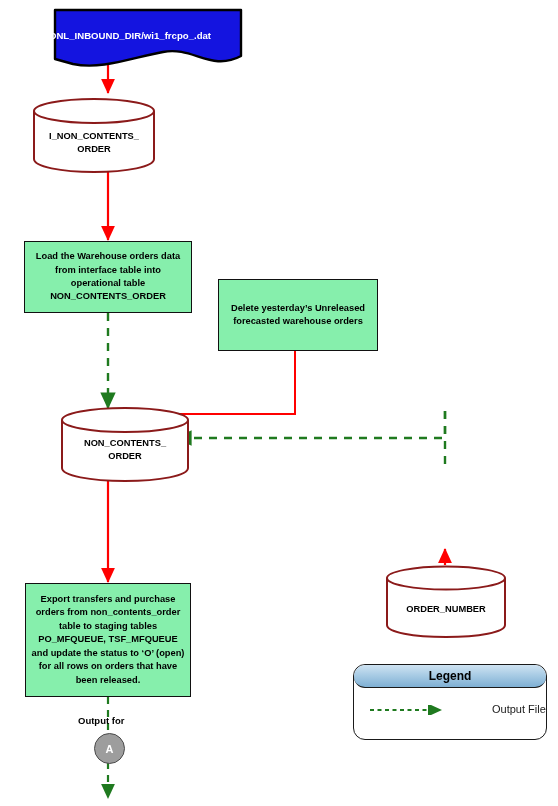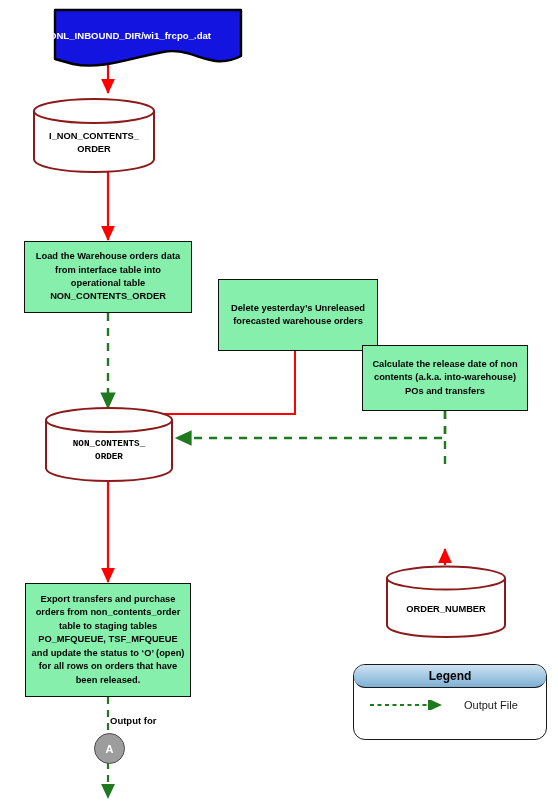--- a/index.html
+++ b/index.html
@@ -112,22 +112,23 @@
     color: #000000;
     background: linear-gradient(to bottom, #cfe3f2 0%, #a9cce5 45%, #7fb0d4 100%);
     border-bottom: 1.6px solid #1a1a1a;
     border-radius: 11px;
   }
   .legend-body {
     padding: 6px 0 4px 0;
   }
   .legend-row {
     display: flex;
-    align-items: center;
+    align-items: flex-end;
     height: 21px;
+    gap: 28px;
   }
   .legend-swatch {
     width: 86px;
     margin-left: 14px;
     display: flex;
     align-items: center;
     justify-content: flex-start;
   }
   .legend-text {
     font-size: 11px;
@@ -188,25 +189,22 @@
   </div>
 
   <div class="node proc" style="left:24px; top:241px; width:168px; height:72px;">
     <span>Load the Warehouse orders data from interface table into operational table NON_CONTENTS_ORDER</span>
   </div>
 
   <div class="node proc" style="left:218px; top:243px; width:160px; height:72px;margin-top:36px;">
     <span>Delete yesterday’s Unreleased forecasted warehouse orders</span>
   </div>
 
-  <div class="node proc" style="left:362px; top:345px; width:166px; height:66px;">
-    <span>Calculate the release date of non contents (a.k.a. into-warehouse) POs and transfers</span>
-  </div>
-
-  <div class="cyl-wrap" style="left:44px; top:406px; width:130px; height:76px;font-family:Liberation Mono, monospace;">
+
+  <div class="cyl-wrap" style="left:60px; top:406px; width:130px; height:76px;">
     <svg width="130" height="76" viewBox="0 0 130 76" xmlns="http://www.w3.org/2000/svg">
       <path d="M2,14 L2,62 C2,69.7 30.2,75 65,75 C99.8,75 128,69.7 128,62 L128,14" fill="#ffffff" stroke="#8b1a1a" stroke-width="2"></path>
       <ellipse cx="65" cy="14" rx="63" ry="12" fill="#ffffff" stroke="#8b1a1a" stroke-width="2"></ellipse>
     </svg>
     <div class="cyl-label" style="top:31px;">NON_CONTENTS_</div>
     <div class="cyl-label" style="top:44px;">ORDER</div>
   </div>
 
 
   <div class="cyl-wrap" style="left:385px; top:565px; width:122px; height:73px;">
@@ -214,21 +212,21 @@
       <path d="M2,13 L2,60 C2,67.2 28.4,72 61,72 C93.6,72 120,67.2 120,60 L120,13" fill="#ffffff" stroke="#8b1a1a" stroke-width="2"></path>
       <ellipse cx="61" cy="13" rx="59" ry="11.5" fill="#ffffff" stroke="#8b1a1a" stroke-width="2"></ellipse>
     </svg>
     <div class="cyl-label" style="top:38px;">ORDER_NUMBER</div>
   </div>
 
   <div class="node proc" style="left:25px; top:583px; width:166px; height:114px;justify-content:center;">
     <span>Export transfers and purchase orders from non_contents_order table to staging tables PO_MFQUEUE, TSF_MFQUEUE and update the status to ‘O’ (open) for all rows on orders that have been released.</span>
   </div>
 
-  <div class="edge-label" style="left:78px; top:715px;margin-left:32px;">Output for</div>
+  <div class="edge-label" style="left:78px; top:715px;">Output for</div>
   <div class="conn-circle" style="left:94px; top:733px; width:29px; height:29px;">
     <span>A</span>
   </div>
 
   <div class="legend" style="left:353px; top:664px; width:194px; height:76px;">
     <div class="legend-title">Legend</div>
     <div class="legend-body">
 
       <div class="legend-row">
         <span class="legend-swatch">

